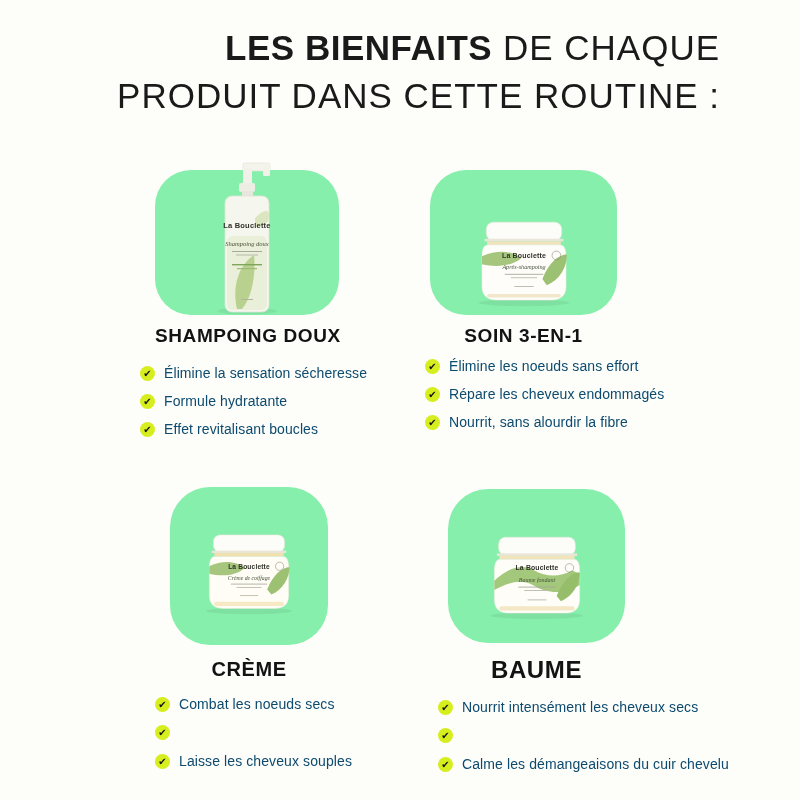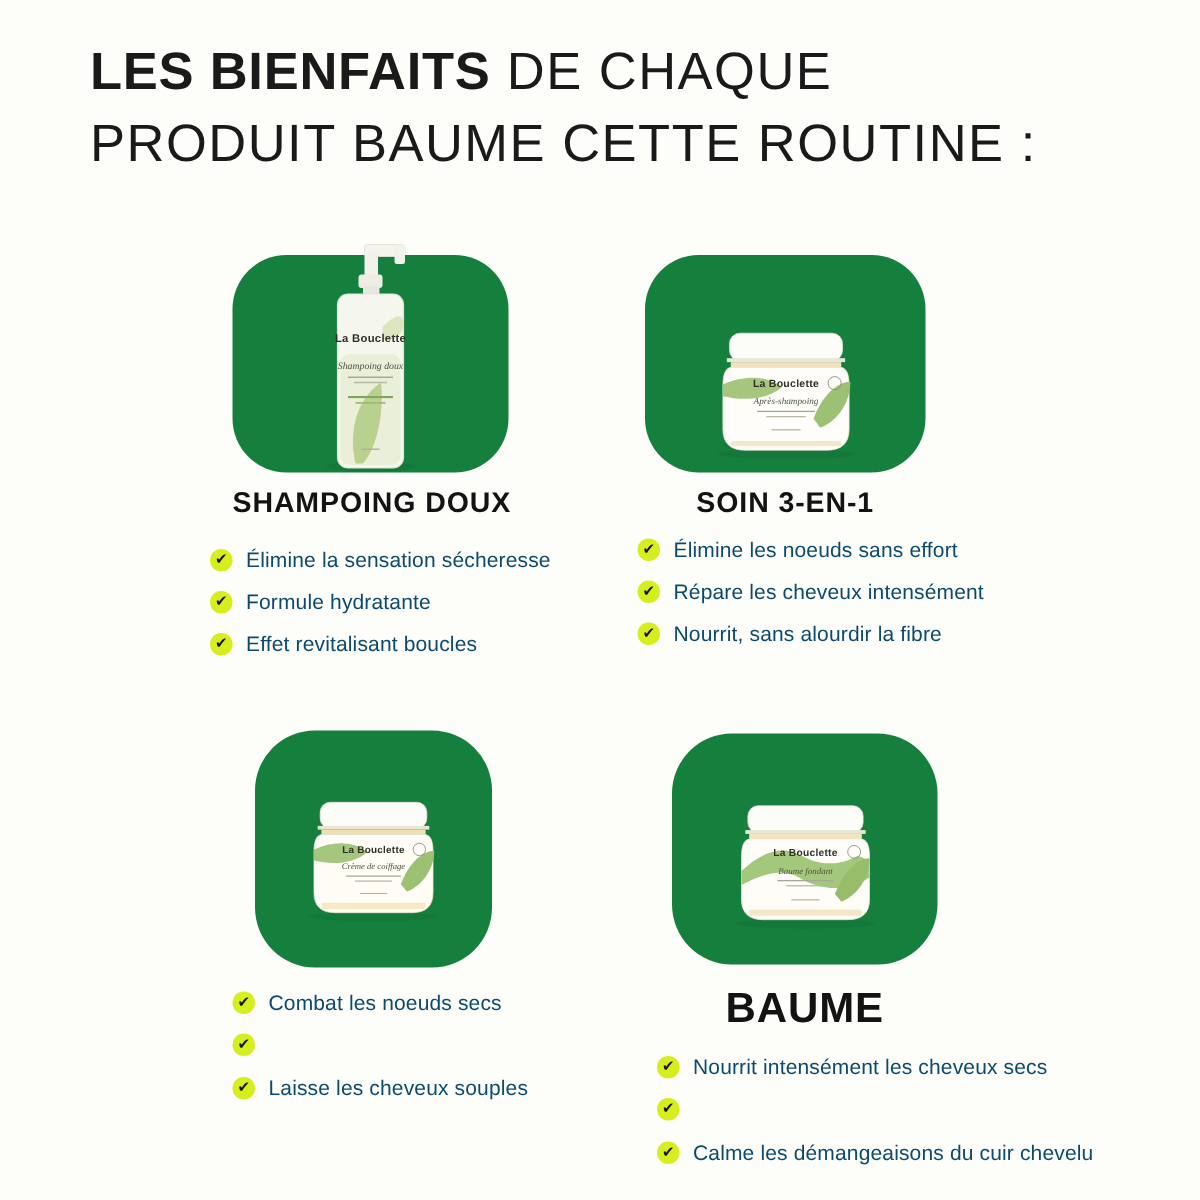--- a/index.html
+++ b/index.html
@@ -8,55 +8,55 @@
     background:#fdfdfa;
     font-family:"Liberation Sans","DejaVu Sans",sans-serif;
     color:#161616;
     overflow:hidden;
   }
   .canvas { position:relative; width:800px; height:800px; }
 
   
   .main-title {
     position:absolute; left:60px; top:24px; width:660px;
-    text-align:left;
+    text-align:right;
     font-size:35px; line-height:48px; letter-spacing:1px;
     font-weight:300; color:#1a1a1a;
   }
   .main-title .bold { font-weight:800; letter-spacing:0.5px; }
 
   
   .cell { position:absolute; }
   .cell-tl { left:115px; top:160px; width:285px; }
   .cell-tr { left:415px; top:160px; width:330px; }
   .cell-bl { left:115px; top:478px; width:300px; }
   .cell-br { left:425px; top:480px; width:355px; }
 
   .card {
-    background:#15803d; border-radius:36px;
+    background:#86efac; border-radius:36px;
     display:flex; justify-content:center; align-items:flex-start;
   }
   .card-1 { width:184px; height:145px; margin-left:40px; margin-top:10px; }
   .card-2 { width:187px; height:145px; margin-left:15px; margin-top:10px; }
   .card-3 { width:158px; height:158px; margin-left:55px; margin-top:9px; border-radius:40px; }
   .card-4 { width:177px; height:154px; margin-left:23px; margin-top:9px; border-radius:40px; }
 
   .card-1 svg { margin-top:-12px; }
   .card-2 svg { margin-top:46px; }
   .card-3 svg { margin-top:42px; }
   .card-4 svg { margin-top:42px; }
 
   .product-title {
     font-weight:800; font-size:19px; letter-spacing:0.6px;
     color:#131313; text-align:center; white-space:nowrap; margin-top:10px;
   }
   .pt-1 { width:184px; margin-left:40px; }
   .pt-2 { width:187px; margin-left:15px; }
   .pt-3 { width:158px; margin-left:55px; margin-top:13px; font-size:20px; }
-  .pt-4 { width:177px; margin-left:23px; margin-top:13px; font-size:28px; }
+  .pt-4 { width:177px; margin-left:23px; margin-top:13px; font-size:24px; }
 
   .benefits { display:flex; flex-direction:column; gap:12px; }
   .b-tl { padding-left:25px; margin-top:18px; }
   .b-tr { padding-left:10px; margin-top:11px; }
   .b-bl { padding-left:40px; margin-top:15px; gap:13px; }
   .b-br { padding-left:13px; margin-top:15px; gap:13px; }
 
   .benefit { display:flex; align-items:center; gap:9px; white-space:nowrap; }
   .check {
     width:15px; height:15px; border-radius:50%;
@@ -70,21 +70,21 @@
   svg .brand { font-weight:bold; fill:#2f3029; }
   svg .script { font-style:italic; fill:#49543d; font-family:"Liberation Serif","DejaVu Serif",serif; }
 </style>
 </head>
 <body>
 
 <div class="canvas">
 
   <div class="main-title">
     <div><span class="bold">LES BIENFAITS</span><span> DE CHAQUE</span></div>
-    <div>PRODUIT BAUME CETTE ROUTINE :</div>
+    <div>PRODUIT DANS CETTE ROUTINE :</div>
   </div>
 
   <div class="cell cell-tl">
     <div class="card card-1">
       <svg width="100" height="160" viewBox="0 0 100 160">
         <ellipse cx="50" cy="153" rx="30" ry="3.5" fill="rgba(0,0,0,0.05)"></ellipse>
 
         <rect x="46" y="5" width="27" height="8" rx="2" fill="#f5f4ec" stroke="#e1dfd2" stroke-width="0.6"></rect>
         <rect x="66" y="5" width="7" height="13" rx="1.5" fill="#f3f2ea"></rect>
         <rect x="46" y="10" width="9" height="17" fill="#f2f1e9"></rect>
@@ -147,21 +147,21 @@
       </svg>
     </div>
     <div class="product-title pt-2">SOIN 3-EN-1</div>
     <div class="benefits b-tr">
       <div class="benefit">
         <span class="check">✔</span>
         <span class="benefit-text">Élimine les noeuds sans effort</span>
       </div>
       <div class="benefit">
         <span class="check">✔</span>
-        <span class="benefit-text">Répare les cheveux intensément</span>
+        <span class="benefit-text">Répare les cheveux endommagés</span>
       </div>
       <div class="benefit">
         <span class="check">✔</span>
         <span class="benefit-text">Nourrit, sans alourdir la fibre</span>
       </div>
     </div>
   </div>
 
   <div class="cell cell-bl">
     <div class="card card-3">
@@ -175,20 +175,21 @@
         <path d="M27,45 C44,37 60,39 70,47 C60,56 43,58 27,54 Z" fill="#a6c67e"></path>
         <path d="M97,73 C104,55 115,46 124,46 C124,59 116,73 102,79 Z" fill="#9dc173"></path>
         <text x="75" y="48" text-anchor="middle" font-size="8" letter-spacing="0.2" class="brand">La Bouclette</text>
         <circle cx="112" cy="45" r="5" fill="none" stroke="#8f8e7c" stroke-width="0.7"></circle>
         <text x="75" y="61" text-anchor="middle" font-size="7" class="script">Crème de coiffage</text>
         <rect x="53" y="66" width="44" height="1" fill="#a7a797"></rect>
         <rect x="60" y="70" width="30" height="1" fill="#b7b7a7"></rect>
         <rect x="64" y="80" width="22" height="1" fill="#b7b7a7"></rect>
       </svg>
     </div>
+    <div class="product-title pt-3">CRÈME</div>
     <div class="benefits b-bl">
       <div class="benefit">
         <span class="check">✔</span>
         <span class="benefit-text">Combat les noeuds secs</span>
       </div>
       <div class="benefit">
         <span class="check">✔</span>
       </div>
       <div class="benefit">
         <span class="check">✔</span>

